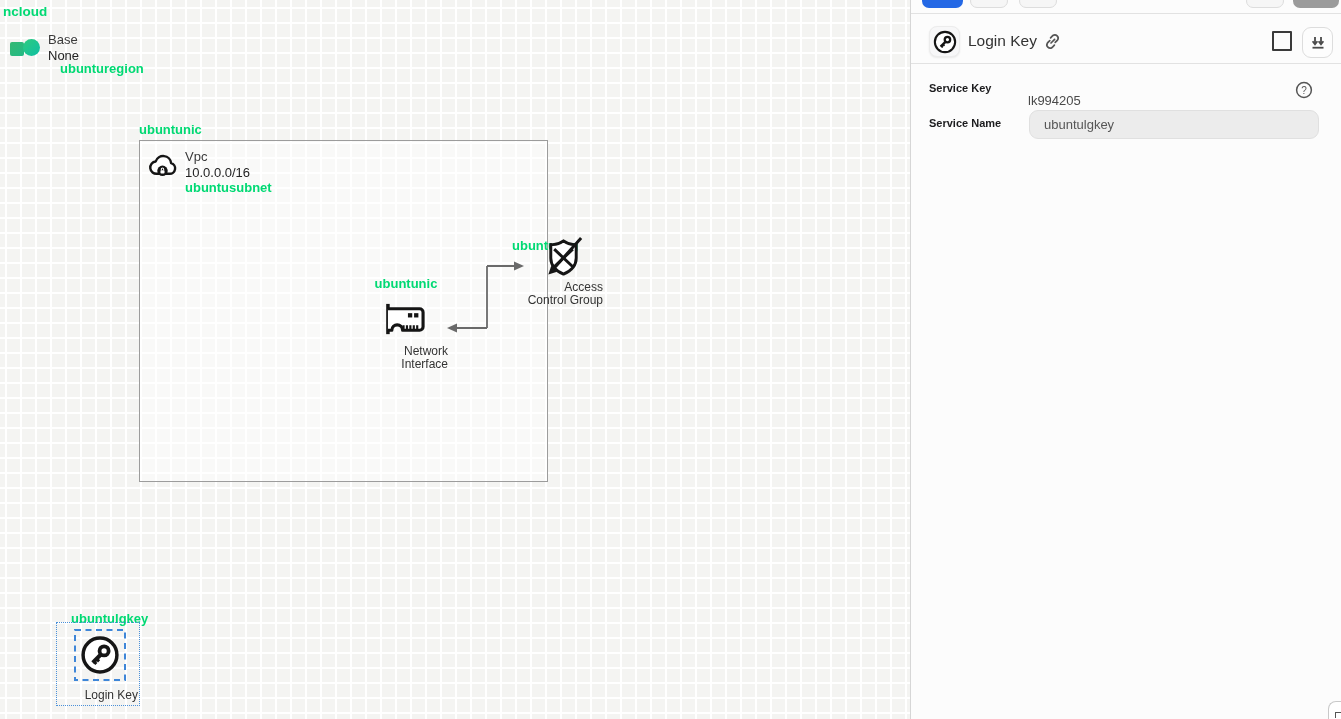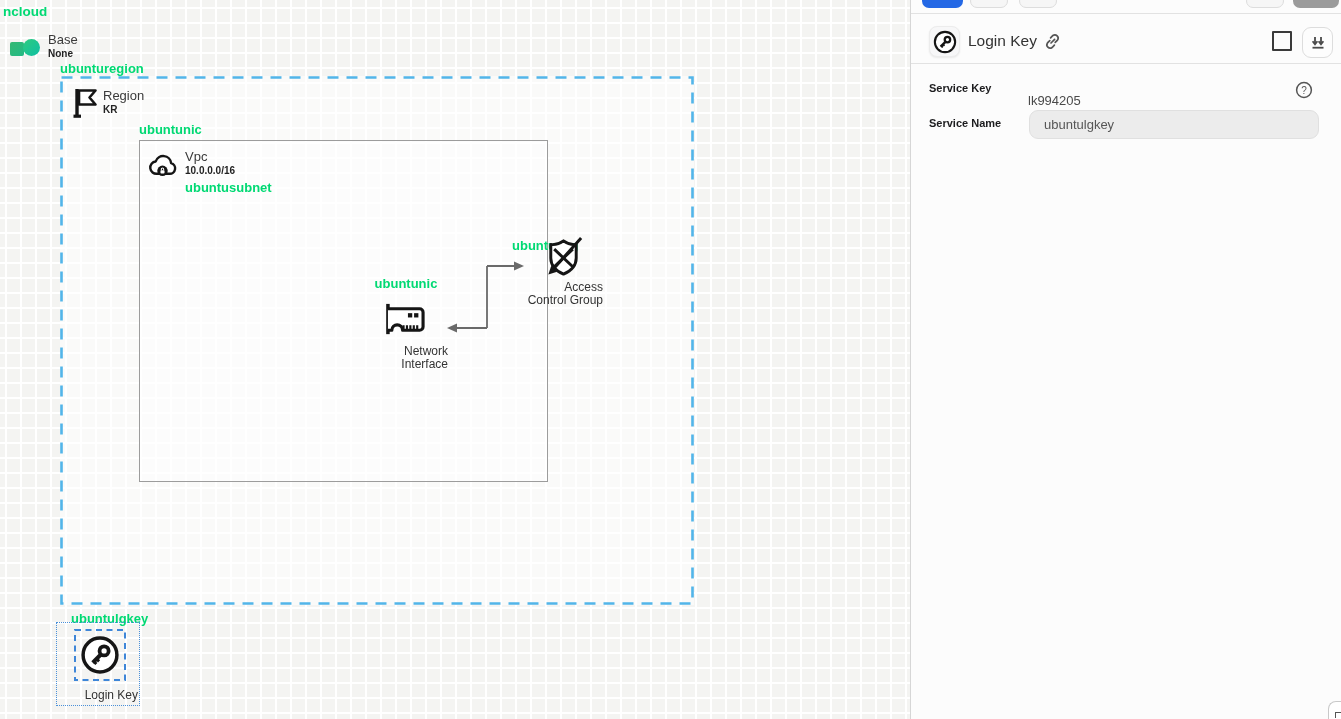--- a/index.html
+++ b/index.html
@@ -12,21 +12,21 @@
     background-color:#f4f4f2;
     background-image:
       linear-gradient(to right, #ffffff 2px, transparent 2px),
       linear-gradient(to bottom, #ffffff 2px, transparent 2px);
     background-size:15px 15px;
     background-position:5px 7px;
   }
   .abs { position:absolute; }
   .green-label { font-size:13px; font-weight:bold; color:#00d973; white-space:nowrap; }
   .node-title { font-size:13px; color:#3a3a3a; white-space:nowrap; }
-  .node-strong { font-size:10px; font-weight:bold; color:#232323; white-space:nowrap; }
+  .node-strong { font-size:13px; font-weight:normal; color:#232323; white-space:nowrap; }
   .center-label { font-size:12px; color:#333; text-align:right; line-height:1.05; }
 
   .brand { left:3px; top:4px; font-size:13.5px; }
 
   .base-logo-square { left:10px; top:42px; width:14px; height:14px; border-radius:2px;
     background:linear-gradient(135deg,#35b873,#22ba85); }
   .base-logo-circle { left:23px; top:39px; width:17px; height:17px; border-radius:50%;
     background:linear-gradient(135deg,#2ecb7e,#0fbfa4); }
 
   .region-box { left:60px; top:76px; width:634px; height:529px; background:rgba(255,255,255,0.55); }
@@ -84,34 +84,20 @@
     <div class="abs green-label brand">ncloud</div>
 
     <div>
       <div class="abs base-logo-square"></div>
       <div class="abs base-logo-circle"></div>
       <div class="abs node-title" style="left:48px;top:32px;">Base</div>
       <div class="abs node-strong" style="left:48px;top:48px;">None</div>
     </div>
 
     <div class="abs green-label" style="left:60px;top:61px;">ubunturegion</div>
-    <div class="abs region-box">
-      <svg width="634" height="529">
-        <rect x="1.5" y="1.5" width="631" height="526" fill="none" stroke="#52b5e9" stroke-width="2.6" stroke-dasharray="11 8"></rect>
-      </svg>
-      <div class="abs" style="left:12px;top:10px;">
-        <svg width="27" height="33" viewBox="0 0 27 33">
-          <path d="M5 3 V29" stroke="#151515" stroke-width="3.4" fill="none"></path>
-          <path d="M1.5 30.2 H9" stroke="#151515" stroke-width="3.2" fill="none"></path>
-          <path d="M7 4.5 H23.5 L17.5 11.5 L23.5 18.5 H7 Z" fill="#fff" stroke="#151515" stroke-width="2.6" stroke-linejoin="round"></path>
-        </svg>
-      </div>
-      <div class="abs node-title" style="left:43px;top:12px;">Region</div>
-      <div class="abs node-strong" style="left:43px;top:28px;">KR</div>
-    </div>
 
     <div class="abs green-label" style="left:139px;top:122px;">ubuntunic</div>
     <div class="abs vpc-box">
       <div class="abs" style="left:7px;top:9px;">
         <svg width="31" height="31" viewBox="0 0 32 32">
           <path d="M10.5 24.5 h12.8 a5.6 5.6 0 0 0 1.6 -11 A8.2 8.2 0 0 0 9 11.8 a6.3 6.3 0 0 0 1.5 12.7 z" fill="#fff" stroke="#151515" stroke-width="2.5" stroke-linejoin="round"></path>
           <circle cx="16" cy="21.5" r="5.4" fill="#151515"></circle>
           <rect x="13.9" y="20.9" width="4.2" height="3.4" rx="0.8" fill="#fff"></rect>
           <path d="M14.8 20.8 v-1 a1.2 1.2 0 0 1 2.4 0 v1" stroke="#fff" stroke-width="1.1" fill="none"></path>
         </svg>

